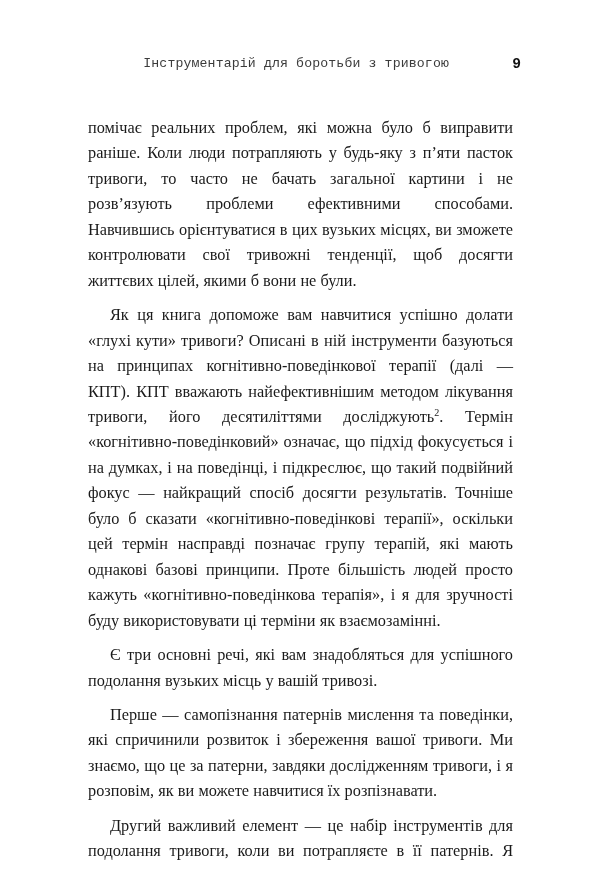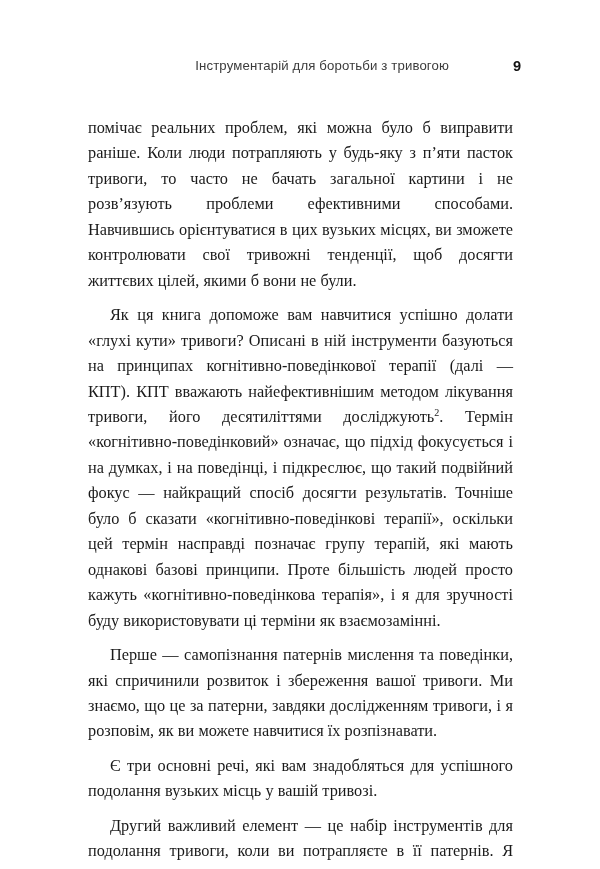--- a/index.html
+++ b/index.html
@@ -25,23 +25,23 @@
   }
 
   
   #running-head {
     position: absolute;
     left: 79px;
     top: 54px;
     width: 442px;
     height: 24px;
     display: flex;
-    align-items: center;
+    align-items: flex-start;
     justify-content: flex-end;
-    font-family: Liberation Sans, sans-serif;
+    font-family: Liberation Mono, monospace;
   }
   #running-head .rh-title {
     font-size: 13.2px;
     letter-spacing: 0.01em;
     color: #3b3b3b;
     white-space: nowrap;
     line-height: 20px;
   }
   #running-head .rh-folio {
     font-size: 14.6px;
@@ -91,20 +91,20 @@
     <span class="rh-title">Інструментарій для боротьби з тривогою</span>
     <span class="rh-folio">9</span>
   </div>
 
   <div id="text-block">
 
     <p class="para no-indent">помічає реальних проблем, які можна було б виправити раніше. Коли люди потрапляють у будь-яку з п’яти пасток тривоги, то часто не бачать загальної картини і не розв’язують проблеми ефективними способами. Навчившись орієнтуватися в цих вузьких місцях, ви зможете контролювати свої тривожні тенденції, щоб досягти життєвих цілей, якими б вони не були.</p>
 
     <p class="para"><span>Як ця книга допоможе вам навчитися успішно долати «глухі кути» тривоги? Описані в ній інструменти базуються на принципах когнітивно-поведінкової терапії (далі — КПТ). КПТ вважають найефективнішим методом лікування тривоги, його десятиліттями досліджують</span><sup class="footnote-ref">2</sup><span>. Термін «когнітивно-поведінковий» означає, що підхід фокусується і на думках, і на поведінці, і підкреслює, що такий подвійний фокус — найкращий спосіб досягти результатів. Точніше було б сказати «когнітивно-поведінкові терапії», оскільки цей термін насправді позначає групу терапій, які мають однакові базові принципи. Проте більшість людей просто кажуть «когнітивно-поведінкова терапія», і я для зручності буду використовувати ці терміни як взаємозамінні.</span></p>
 
+    <p class="para">Є три основні речі, які вам знадобляться для успішного подолання вузьких місць у вашій тривозі.</p>
+
     <p class="para">Перше — самопізнання патернів мислення та поведінки, які спричинили розвиток і збереження вашої тривоги. Ми знаємо, що це за патерни, завдяки дослідженням тривоги, і я розповім, як ви можете навчитися їх розпізнавати.</p>
-
-    <p class="para">Є три основні речі, які вам знадобляться для успішного подолання вузьких місць у вашій тривозі.</p>
 
     <p class="para">Другий важливий елемент — це набір інструментів для подолання тривоги, коли ви потрапляєте в її патернів. Я поділюся набором стратегій, які допоможуть вам розблокува-</p>
 
   </div>
 </div>
 
 </body></html>

